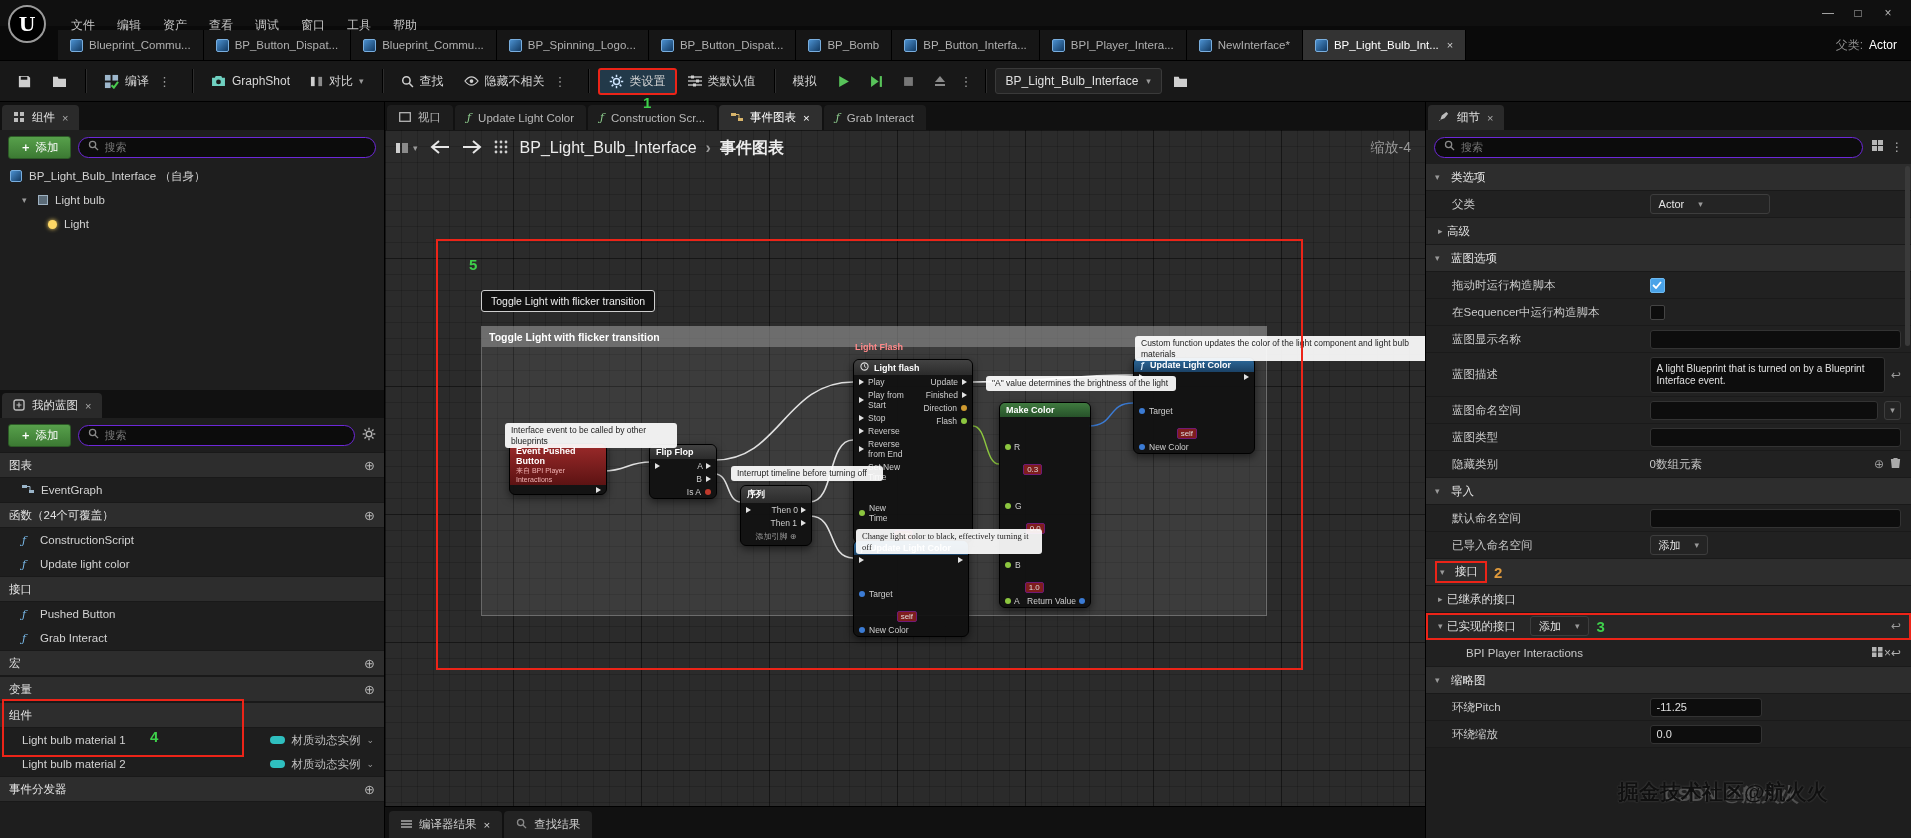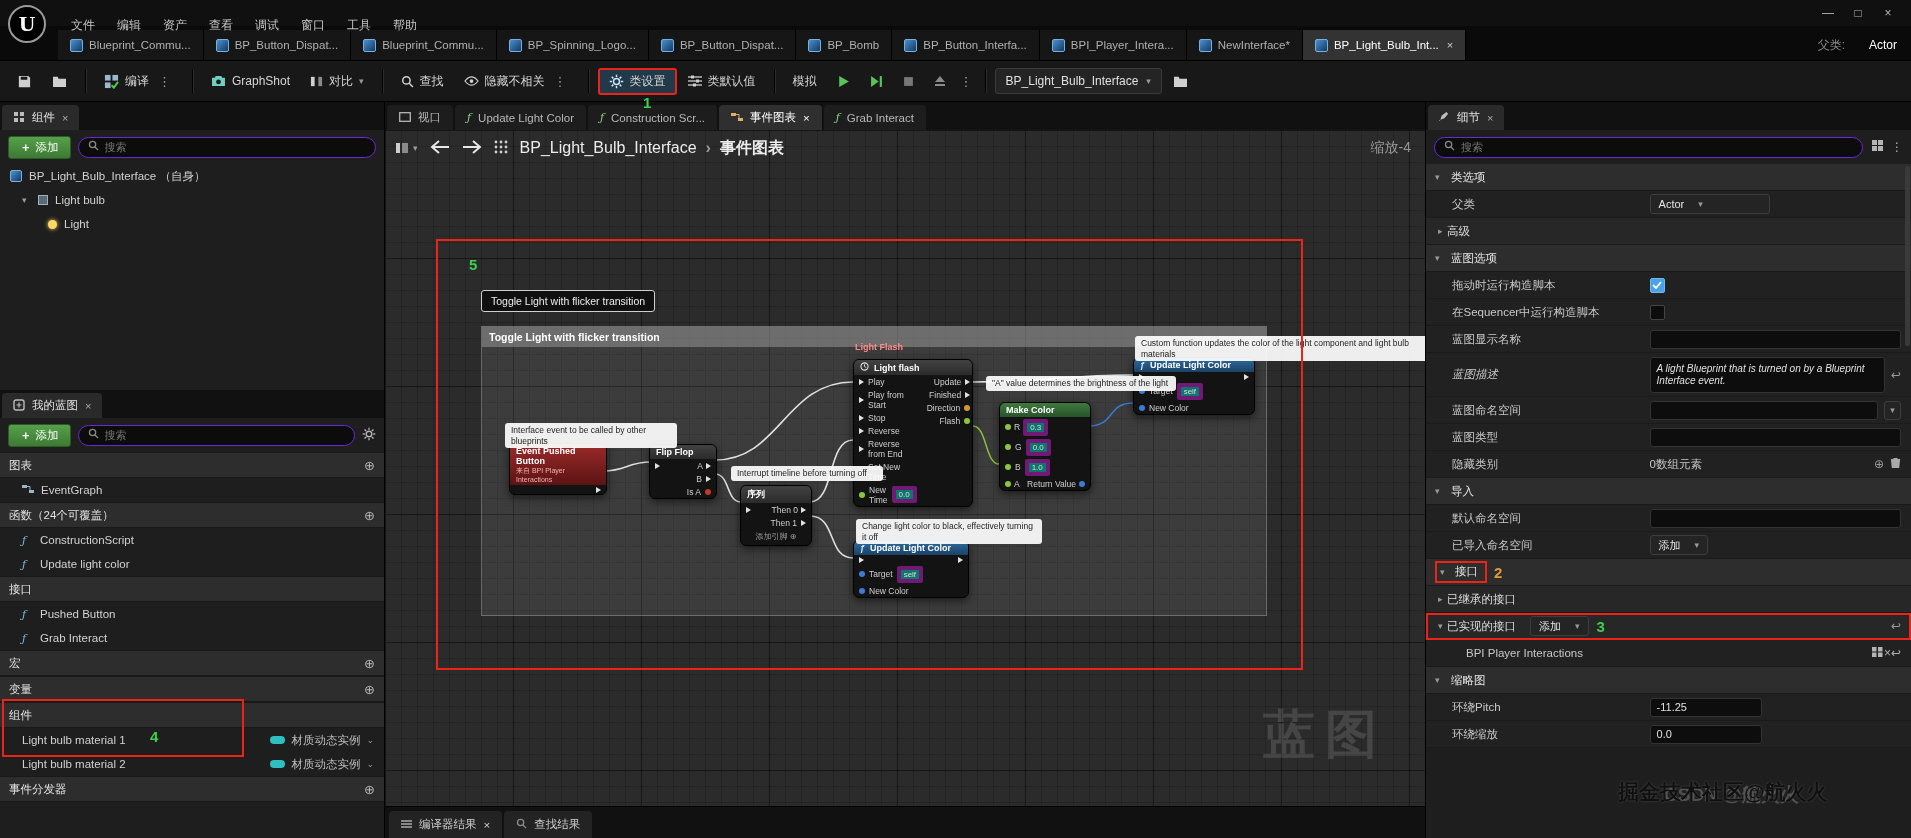--- a/index.html
+++ b/index.html
@@ -19,21 +19,21 @@
   .menu-item { padding:0 11px; color:#c5c5c5; font-size:12px; cursor:default;margin-top:24px; }
   .win-controls { margin-left:auto; display:flex; gap:4px; padding-right:10px; }
   .win-controls span { width:26px; text-align:center; color:#b5b5b5; font-size:12px; }
 
   
   .tabstrip { position:absolute; left:0; top:26px; right:0; height:34px; background:#0a0a0a; display:flex; align-items:flex-end; padding-left:58px; z-index:5; }
   .dtab { height:30px; display:flex; align-items:center; gap:6px; padding:0 12px; background:#161616; border-right:1px solid #000; color:#b0b0b0; font-size:11.5px; max-width:170px; white-space:nowrap; }
   .dtab.active { background:#333333; color:#ffffff; }
   .bp-ico { width:13px; height:13px; border-radius:2px; background:linear-gradient(135deg,#4b90cf,#123a63); border:1px solid #79aede; flex:none; }
   .dtab .tab-close { color:#cfcfcf; font-size:11px; margin-left:2px; }
-  .parent-class { margin-left:auto; padding-right:14px; display:flex; gap:24px; align-items:center; height:30px; }
+  .parent-class { margin-left:auto; padding-right:14px; display:flex; gap:6px; align-items:center; height:30px; }
   .parent-class .pc-label { color:#8f8f8f; }
   .parent-class .pc-val { color:#ffffff; }
 
   
   .toolbar { position:absolute; left:0; top:60px; right:0; height:42px; background:#181818; border-top:1px solid #000; border-bottom:1px solid #000; display:flex; align-items:center; padding:0 8px; gap:2px; z-index:20; }
   .tbtn { display:flex; align-items:center; gap:6px; padding:5px 9px; border-radius:3px; color:#d6d6d6; font-size:12px; white-space:nowrap; }
   .tbtn svg { display:block; flex:none; }
   .kebab { color:#9a9a9a; font-size:13px; padding:0 3px; }
   .caret { color:#9a9a9a; font-size:9px; }
   .sep { width:1px; height:24px; background:#000; box-shadow:1px 0 0 #2d2d2d; margin:0 7px; flex:none; }
@@ -103,33 +103,33 @@
   .node-h.red { background:linear-gradient(#9c2a2a,#5c1313); display:block; }
   .node-h.red .sub { display:block; font-weight:normal; font-size:7px; color:#f0b2b2; }
   .node-h.blue { background:linear-gradient(#2e6da0,#1b4266); }
   .node-h.gray { background:linear-gradient(#424242,#2b2b2b); }
   .node-h.green { background:linear-gradient(#3f7a3f,#27522a); }
   .prow { display:flex; align-items:center; gap:4px; padding:1.5px 5px; }
   .prow.r { justify-content:flex-end; }
   .exec { width:0; height:0; border-left:5px solid #e2e2e2; border-top:3.5px solid transparent; border-bottom:3.5px solid transparent; flex:none; }
   .dot { width:6px; height:6px; border-radius:50%; flex:none; }
   .dot.g { background:#8cc63f; } .dot.b { background:#3b7bd4; } .dot.r { background:#c0392b; } .dot.y { background:#cf9a30; }
-  .valbox { background:#0f766e; border:4px solid #701a75; border-radius:2px; padding:0 3px; font-size:8px; color:#ddd; }
+  .valbox { background:#7f1d1d; border:1px solid #701a75; border-radius:2px; padding:0 3px; font-size:8px; color:#ddd;margin-top:45px; }
   .addpin { text-align:center; color:#9a9a9a; padding:2px 0 3px; font-size:8px; }
   .tl-caption { position:absolute; color:#ff8a8a; font-size:9px; z-index:22; font-weight:bold; }
   .wires { position:absolute; left:0; top:0; z-index:15; pointer-events:none; }
 
   
   .dsearch-row { display:flex; align-items:center; gap:8px; padding:6px 8px; height:34px; }
   .dicons { display:flex; gap:7px; color:#b5b5b5; align-items:center; }
   .dcat { height:27px; background:#2d2d2d; border-bottom:1px solid #191919; display:flex; align-items:center; gap:7px; padding:0 9px; color:#e5e5e5; font-size:11.5px; }
   .dcat .tri, .drow .tri { color:#9a9a9a; font-size:9px; width:9px; }
   .drow { height:27px; background:#212121; border-bottom:1px solid #1a1a1a; display:flex; align-items:center; padding:0 10px 0 26px; font-size:11.5px; position:relative; }
   .drow.subhead { padding-left:12px; background:#272727; color:#dcdcdc; }
-  .drow.tall { height:44px;font-style:italic; }
+  .drow.tall { height:44px; }
   .dlabel { flex:0 0 44%; color:#c9c9c9; white-space:nowrap; overflow:hidden; }
   .dval { flex:1; display:flex; align-items:center; gap:6px; }
   .field { background:#0d0d0d; border:1px solid #333; border-radius:3px; height:19px; flex:1; display:flex; align-items:center; padding:0 6px; color:#e0e0e0; font-size:11px; }
   .field.num { flex:0 0 112px; }
   .field.desc { height:36px; font-size:10px; line-height:1.2; padding:2px 6px; white-space:normal; }
   .combo { background:#242424; border:1px solid #3d3d3d; border-radius:3px; height:20px; display:flex; align-items:center; gap:14px; padding:0 8px; color:#e5e5e5; font-size:11px; }
   .combo .caret { font-size:9px; }
   .ddbox { background:#242424; border:1px solid #3d3d3d; border-radius:3px; width:17px; height:19px; display:flex; align-items:center; justify-content:center; color:#9a9a9a; font-size:9px; }
   .checkbox { width:15px; height:15px; border:1px solid #444; border-radius:2px; background:#0d0d0d; display:flex; align-items:center; justify-content:center; }
   .checkbox.checked { background:#4aa3e8; border-color:#6db9f0; }
@@ -579,21 +579,20 @@
                 <circle cx="12" cy="12" r="1.4"></circle>
               </g>
             </svg></span>
         <div class="breadcrumb">
           <span>BP_Light_Bulb_Interface</span>
           <span class="bc-sep">›</span>
           <span class="bc-cur">事件图表</span>
         </div>
       </div>
       <span class="zoom-label">缩放-4</span>
-      <div class="canvas-watermark">蓝图</div>
 
       <div class="comment" style="left:96px; top:196px; width:786px; height:290px;">
         <div class="comment-h">Toggle Light with flicker transition</div>
       </div>
       <div class="tooltip-pill" style="left:96px; top:160px;">Toggle Light with flicker transition</div>
 
       <svg class="wires" width="1040" height="676">
         <path d="M218,341 C242,341 242,332 266,332" stroke="#e0e0e0" stroke-width="1.6" fill="none"></path>
         <path d="M330,330 C395,330 400,252 468,252" stroke="#e0e0e0" stroke-width="1.6" fill="none"></path>
         <path d="M330,344 C345,344 341,372 356,372" stroke="#e0e0e0" stroke-width="1.6" fill="none"></path>
@@ -601,21 +600,21 @@
         <path d="M425,386 C452,386 442,428 468,428" stroke="#e0e0e0" stroke-width="1.6" fill="none"></path>
         <path d="M588,252 C665,252 678,245 748,245" stroke="#e0e0e0" stroke-width="1.6" fill="none"></path>
         <path d="M588,296 C602,296 600,334 614,334" stroke="#8cc63f" stroke-width="1.4" fill="none"></path>
         <path d="M704,296 C730,296 722,273 748,273" stroke="#3b7bd4" stroke-width="1.4" fill="none"></path>
       </svg>
 
       <div class="bubble" style="left:120px; top:293px; width:172px;">Interface event to be called by other blueprints</div>
       <div class="bubble" style="left:346px; top:336px; width:152px;">Interrupt timeline before turning off</div>
       <div class="bubble" style="left:601px; top:246px; width:190px;">"A" value determines the brightness of the light</div>
       <div class="bubble" style="left:750px; top:206px; width:292px;">Custom function updates the color of the light component and light bulb materials</div>
-      <div class="bubble" style="left:471px; top:389px; width:186px;">Change light color to black, effectively turning it off</div>
+      <div class="bubble" style="left:471px; top:399px; width:186px;font-family:Liberation Serif, serif;">Change light color to black, effectively turning it off</div>
       <span class="tl-caption" style="left:470px; top:212px;">Light Flash</span>
 
       <div class="node" style="left:124px; top:313px; width:98px;">
         <div class="node-h red">
           <span>Event Pushed Button</span>
           <span class="sub">来自 BPI Player Interactions</span>
         </div>
         <div class="prow r">
             <span class="exec"></span>
           </div>

